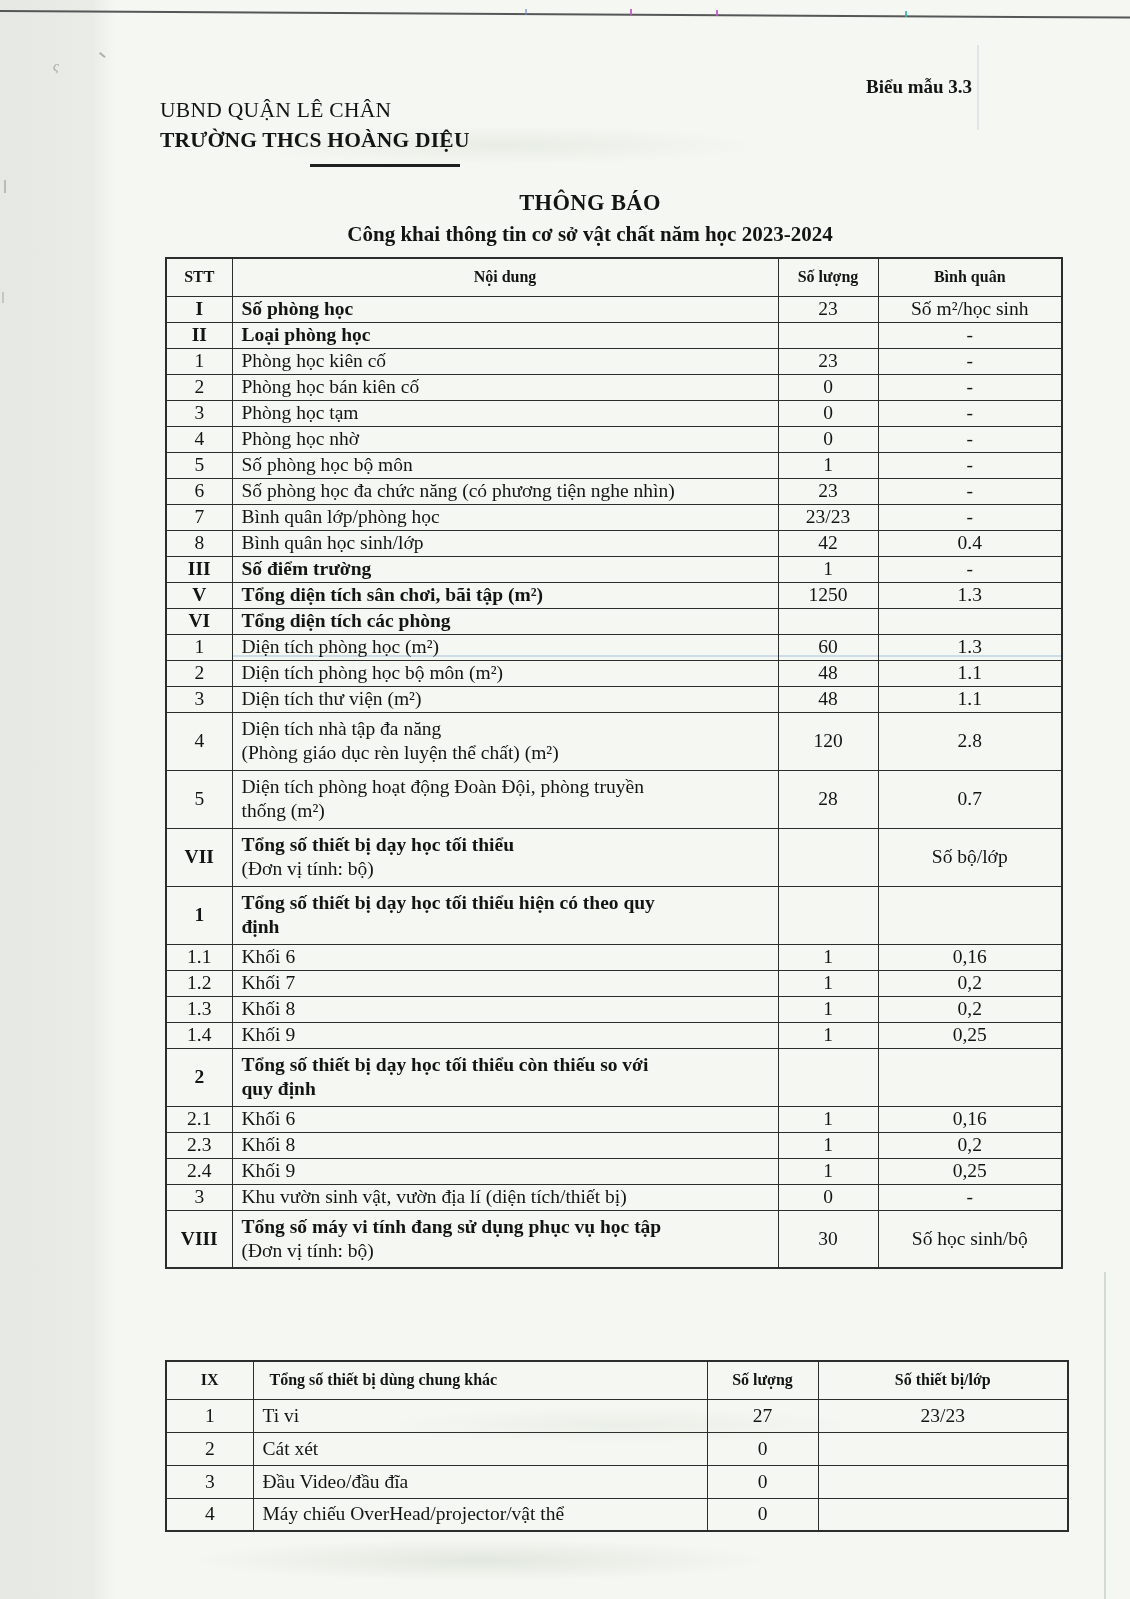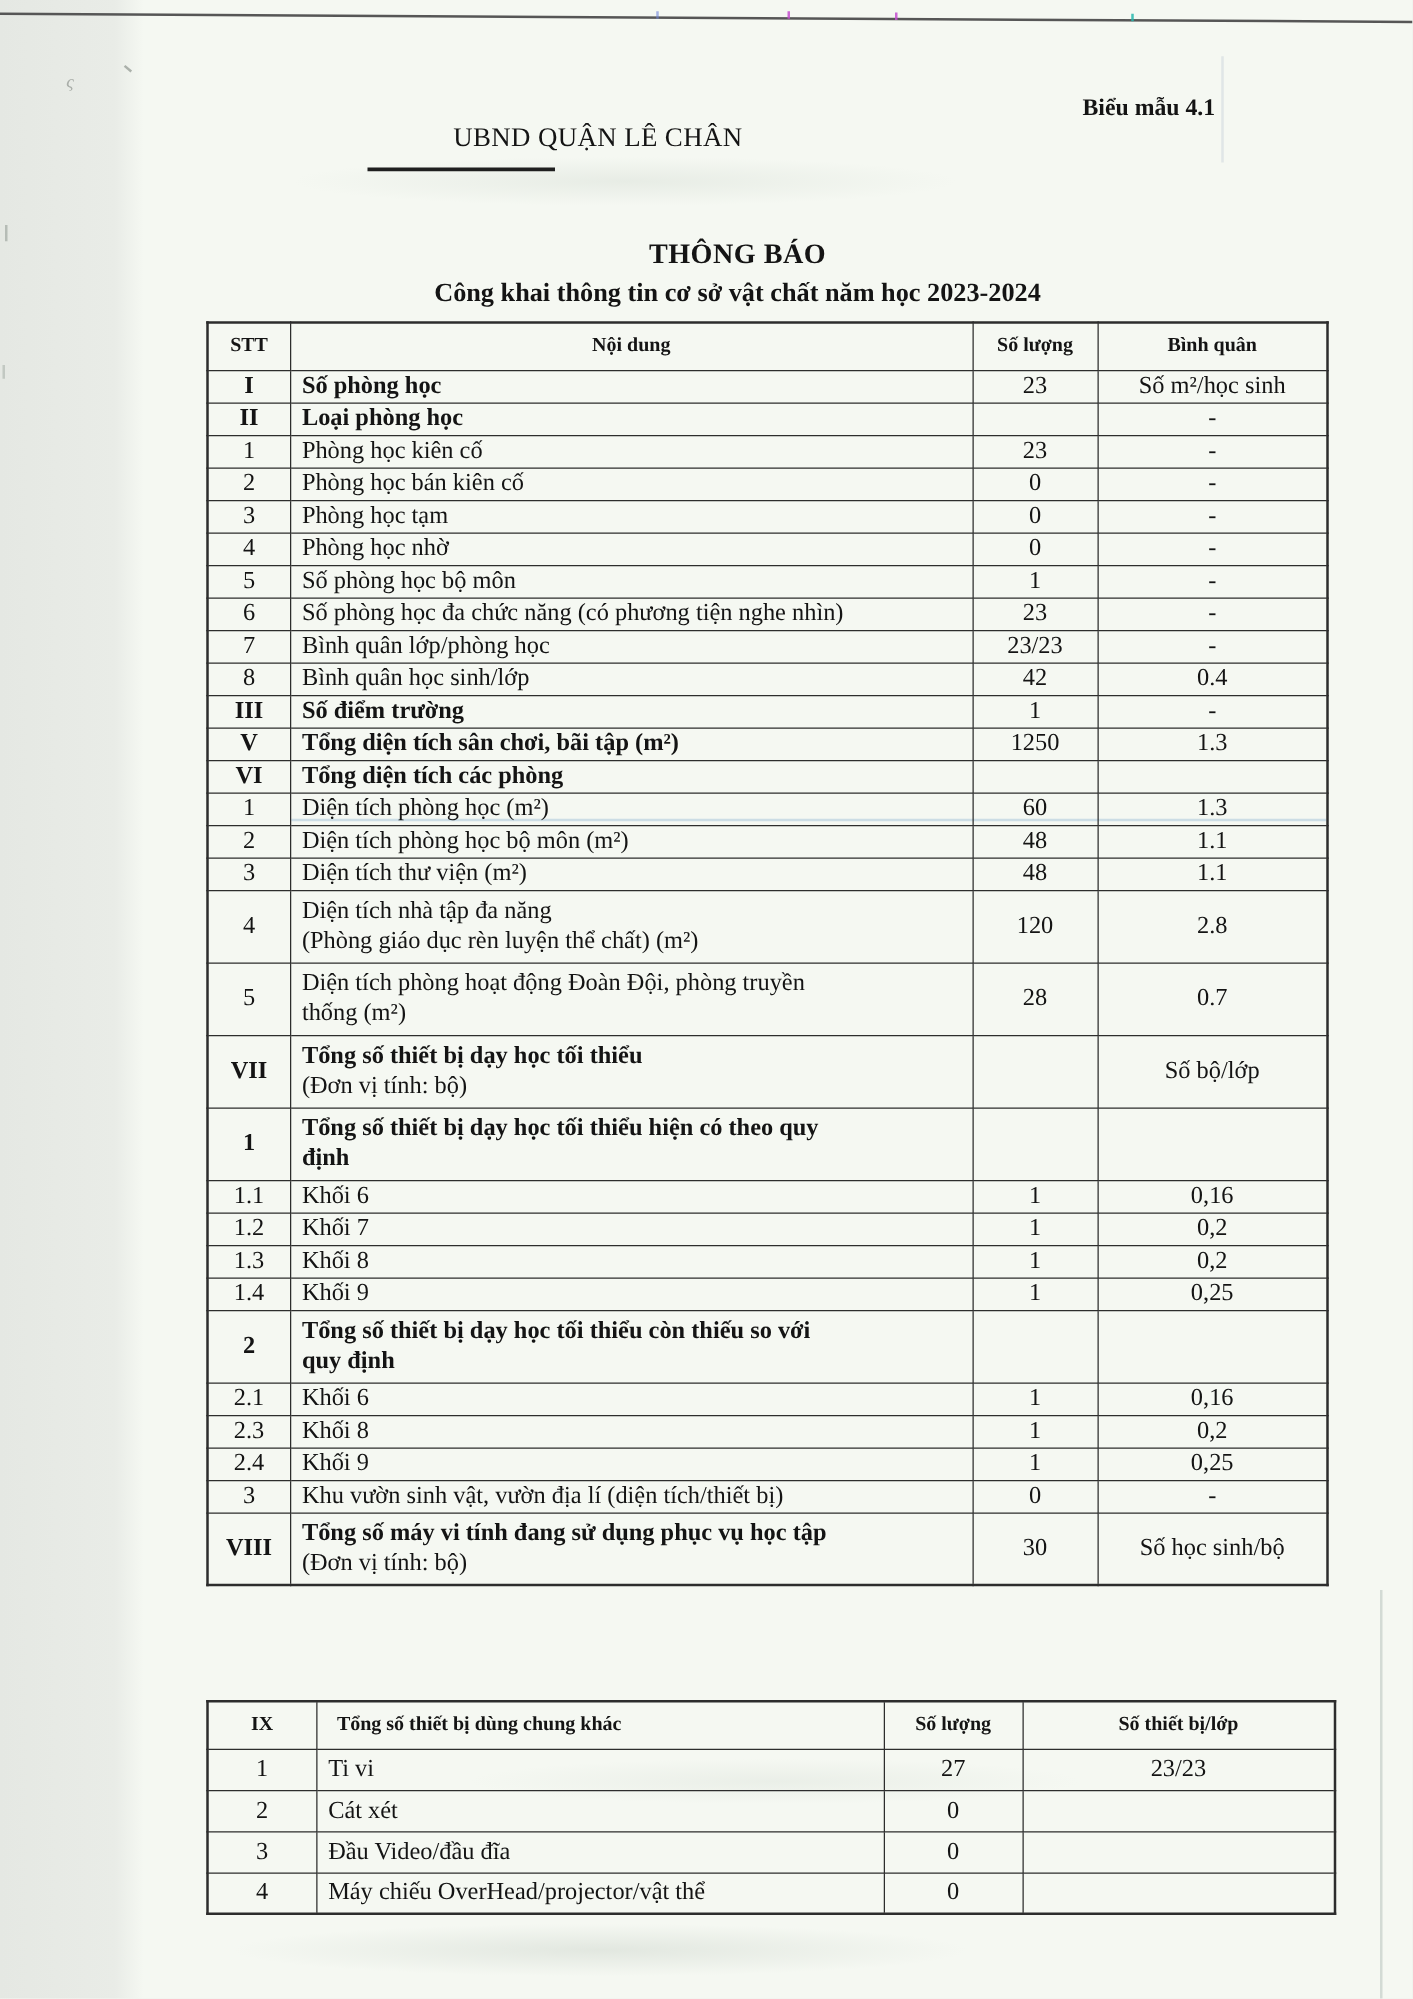--- a/index.html
+++ b/index.html
@@ -32,21 +32,21 @@
   .mark{position:absolute;color:#8a8f8a;}
   .mk1{left:53px;top:58px;font-size:15px;transform:rotate(12deg);opacity:.65;}
   .mk2{left:99px;top:54px;width:7px;height:1.5px;background:#9aa09a;transform:rotate(40deg);opacity:.8;}
   .mk3{left:4px;top:180px;width:2px;height:13px;background:#aab0aa;opacity:.8;}
   .mk4{left:2px;top:292px;width:2px;height:11px;background:#b4bab4;opacity:.7;}
   .vline-right{position:absolute;left:1104px;top:1272px;width:2px;height:327px;background:rgba(160,176,170,.40);}
   .vline-top{position:absolute;left:977px;top:45px;width:2px;height:85px;background:rgba(190,200,212,.38);}
   .blue-streak{position:absolute;left:233px;top:655px;width:828px;height:2px;background:rgba(110,160,198,.30);}
 
   .form-label{position:absolute;left:866px;top:76px;font-size:19px;font-weight:700;}
-  .org-block{position:absolute;left:144px;top:98px;width:450px;text-align:right;}
+  .org-block{position:absolute;left:160px;top:98px;width:450px;text-align:left;}
   .org1{font-size:21.5px;letter-spacing:.3px;}
   .org2{font-size:21.5px;font-weight:700;margin-top:5px;letter-spacing:.2px;}
   .org-underline{width:150px;height:2.5px;background:#1f1f1f;margin:11px auto 0 auto;}
   .doc-title{position:absolute;left:45px;top:190px;width:1090px;text-align:center;font-size:22.5px;font-weight:700;letter-spacing:.4px;}
   .doc-subtitle{position:absolute;left:45px;top:222px;width:1090px;text-align:center;font-size:21px;font-weight:700;}
 
   table.tbl{position:absolute;border-collapse:collapse;table-layout:fixed;background:transparent;}
   .tbl th,.tbl td{border:1.6px solid #2d2d2d;overflow:hidden;}
   .tbl{border:2.5px solid #2d2d2d;}
   .tbl th{font-size:16px;font-weight:700;padding:2px;}
@@ -79,24 +79,25 @@
   <div class="speck sp3"></div>
   <div class="speck sp4"></div>
   <div class="mark mk1">ς</div>
   <div class="mark mk2"></div>
   <div class="mark mk3"></div>
   <div class="mark mk4"></div>
   <div class="vline-right"></div>
   <div class="vline-top"></div>
   <div class="blue-streak"></div>
 
-  <div class="form-label">Biểu mẫu 4.1</div>
+  <div class="form-label">Biểu mẫu 3.3</div>
 
   <div class="org-block">
     <div class="org1">UBND QUẬN LÊ CHÂN</div>
+    <div class="org2">TRƯỜNG THCS HOÀNG DIỆU</div>
     <div class="org-underline"></div>
   </div>
 
   <div class="doc-title">THÔNG BÁO</div>
   <div class="doc-subtitle">Công khai thông tin cơ sở vật chất năm học 2023-2024</div>
 
   <table class="tbl t1">
     <colgroup>
         <col style="width:66px">
         <col style="width:546px">

